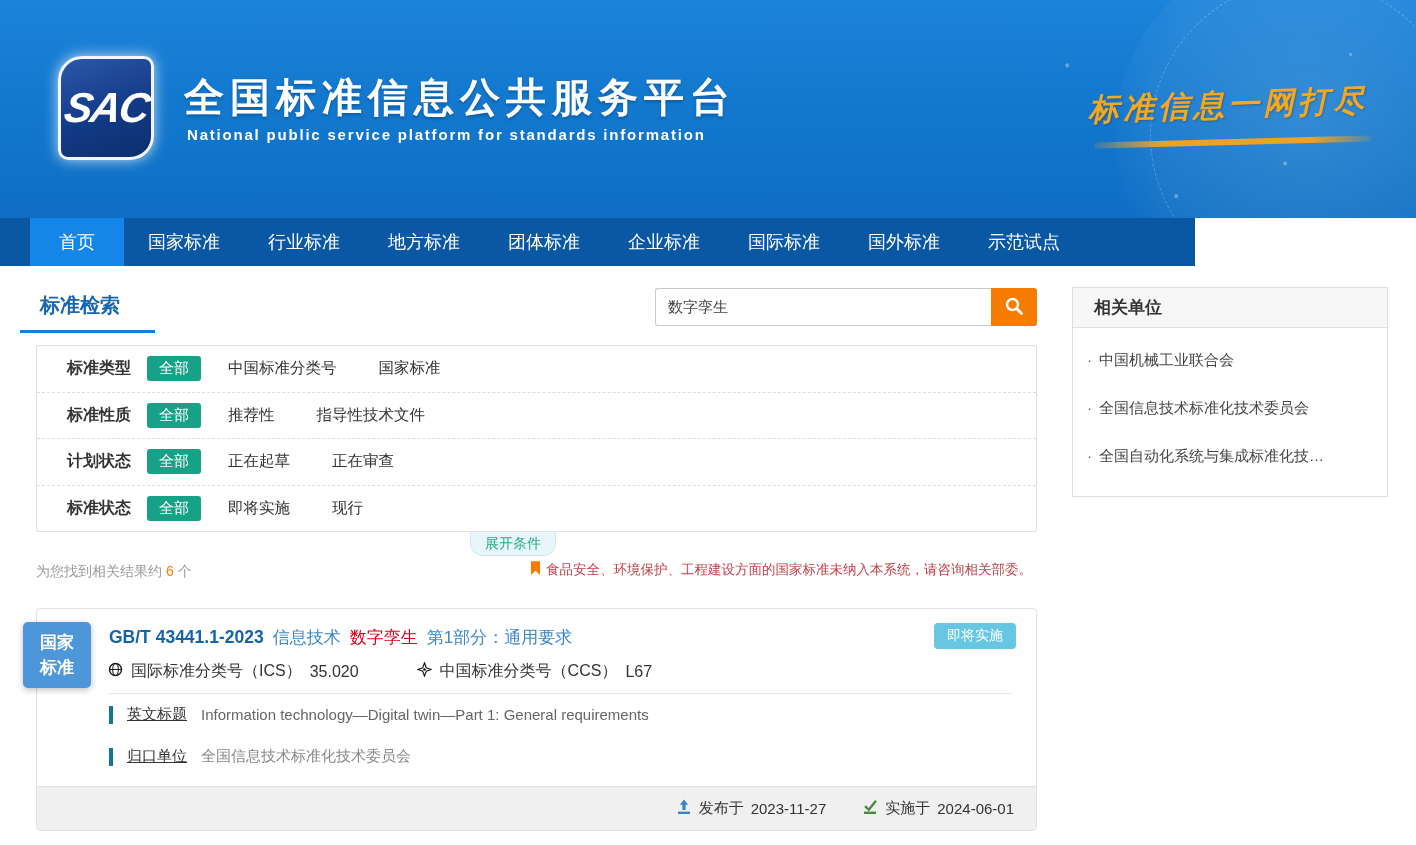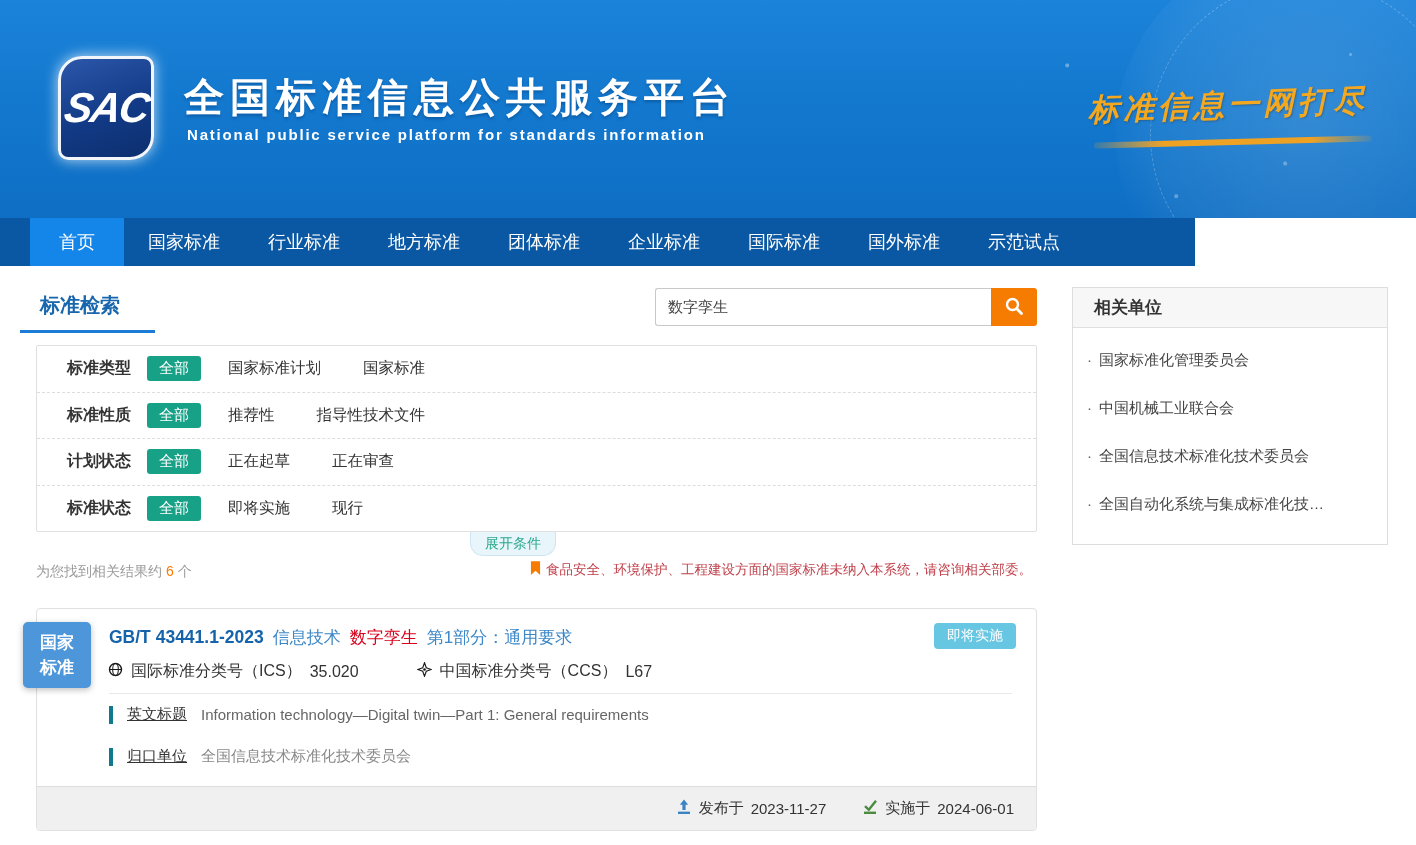--- a/index.html
+++ b/index.html
@@ -147,32 +147,31 @@
             <circle cx="8.5" cy="8.5" r="5.5" fill="none" stroke="#fff" stroke-width="2.4"></circle>
             <line x1="12.8" y1="12.8" x2="17.5" y2="17.5" stroke="#fff" stroke-width="2.8" stroke-linecap="round"></line>
           </svg>
       </span>
     </button>
   </div>
 
   <div class="sidebar">
     <div class="sidebar-header">相关单位</div>
     <div class="sidebar-body">
-      <div class="sidebar-item"><span class="dot">·</span><span>国家标准化管理委员会</span></div>
       <div class="sidebar-item"><span class="dot">·</span><span>中国机械工业联合会</span></div>
       <div class="sidebar-item"><span class="dot">·</span><span>全国信息技术标准化技术委员会</span></div>
       <div class="sidebar-item"><span class="dot">·</span><span>全国自动化系统与集成标准化技…</span></div>
     </div>
   </div>
 
   <div class="filter-box">
     <div class="filter-row">
       <span class="filter-label">标准类型</span>
       <span class="filter-all">全部</span>
-      <span class="filter-option first">国家标准计划</span>
+      <span class="filter-option first">中国标准分类号</span>
       <span class="filter-option">国家标准</span>
     </div>
     <div class="filter-row">
       <span class="filter-label">标准性质</span>
       <span class="filter-all">全部</span>
       <span class="filter-option first">推荐性</span>
       <span class="filter-option">指导性技术文件</span>
     </div>
     <div class="filter-row">
       <span class="filter-label">计划状态</span>

